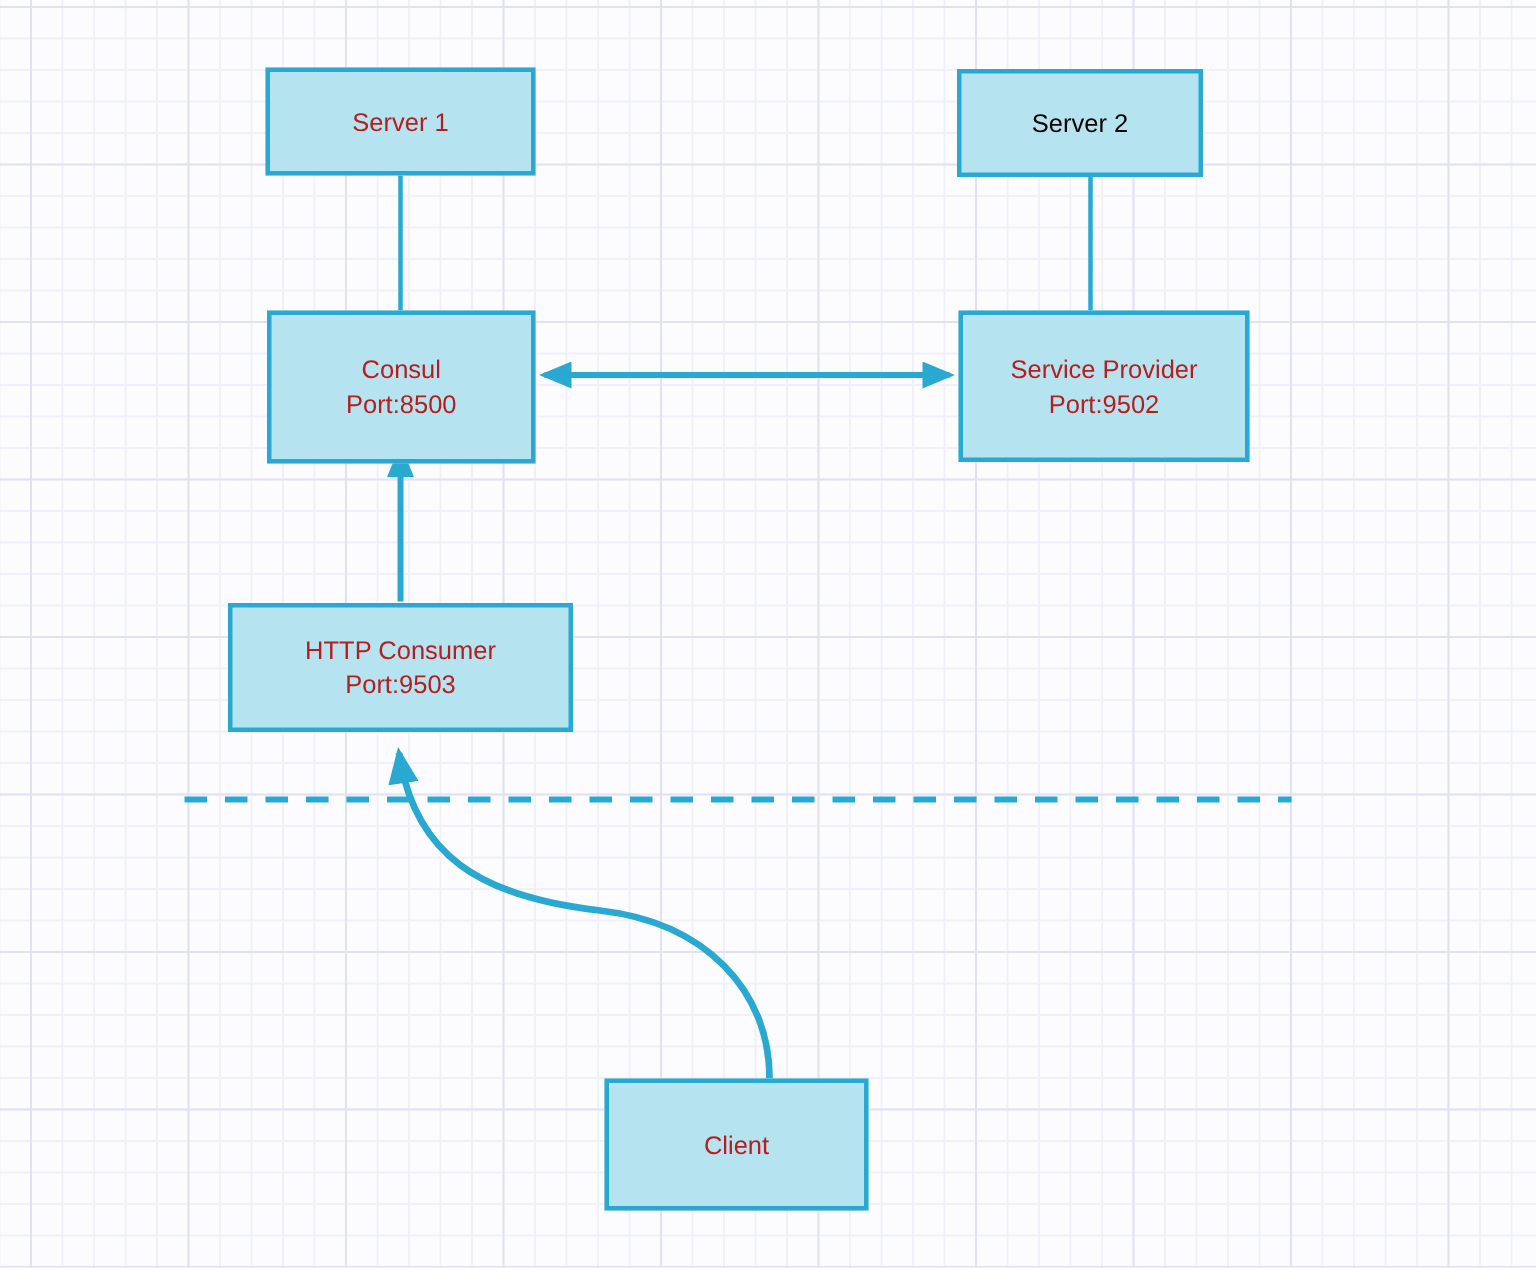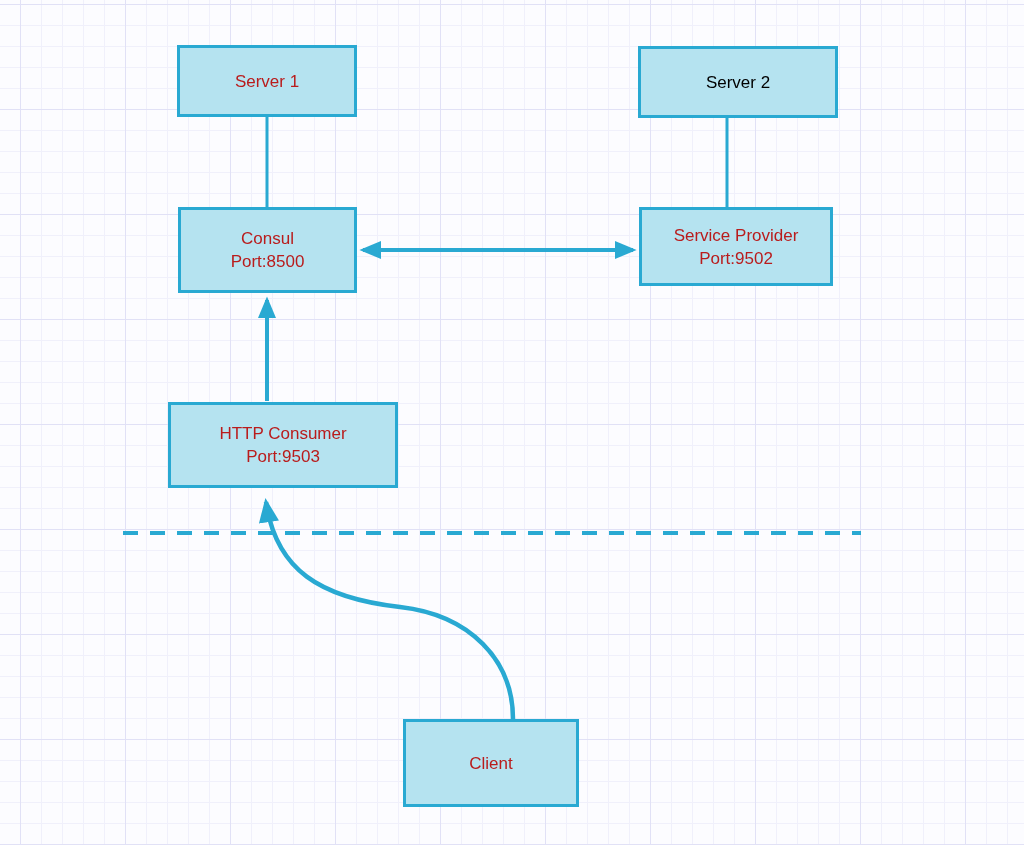--- a/index.html
+++ b/index.html
@@ -31,24 +31,24 @@
     border:3px solid #29a9d2;
     color:#b91c1c;
     display:flex;flex-direction:column;
     align-items:center;justify-content:center;
     text-align:center;
     font-size:17px;line-height:23px;
     cursor:default;
   }
   .node.black-text{color:#000000;}
   .node-server1{left:177px;top:45px;width:180px;height:72px;}
-  .node-server2{left:638px;top:46px;width:200px;height:72px;align-items:center;}
-  .node-consul{left:178px;top:207px;width:179px;height:86px;}
-  .node-provider{left:639px;top:207px;width:194px;height:79px;}
-  .node-consumer{left:168px;top:402px;width:230px;height:86px;}
+  .node-server2{left:638px;top:46px;width:164px;height:72px;align-items:center;}
+  .node-consul{left:178px;top:207px;width:179px;height:102px;}
+  .node-provider{left:639px;top:207px;width:194px;height:101px;}
+  .node-consumer{left:152px;top:402px;width:230px;height:86px;}
   .node-client{left:403px;top:719px;width:176px;height:88px;}
 </style>
 </head>
 <body>
 
 <div class="canvas">
 
   <svg class="edges" viewBox="0 0 1024 845" xmlns="http://www.w3.org/2000/svg">
     <defs>
       <marker id="arw" viewBox="0 0 12 10" refX="10" refY="5" markerWidth="5.5" markerHeight="4.5" orient="auto-start-reverse">

